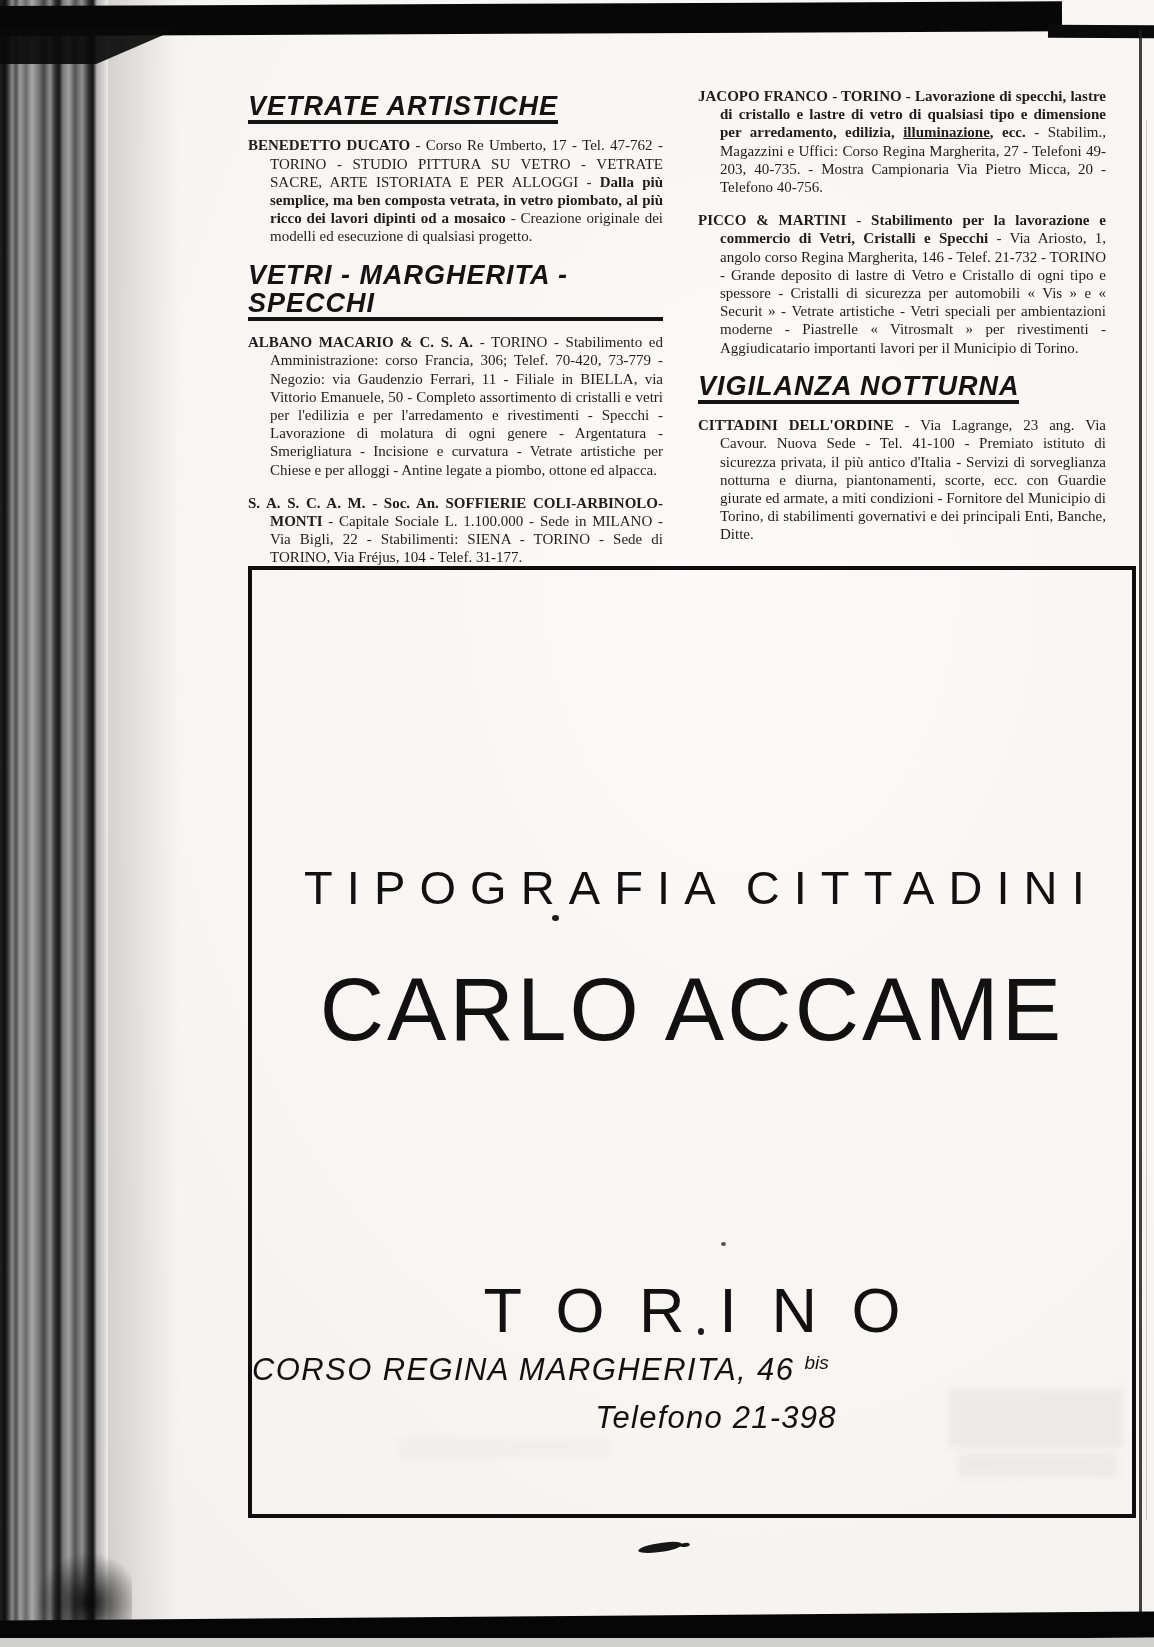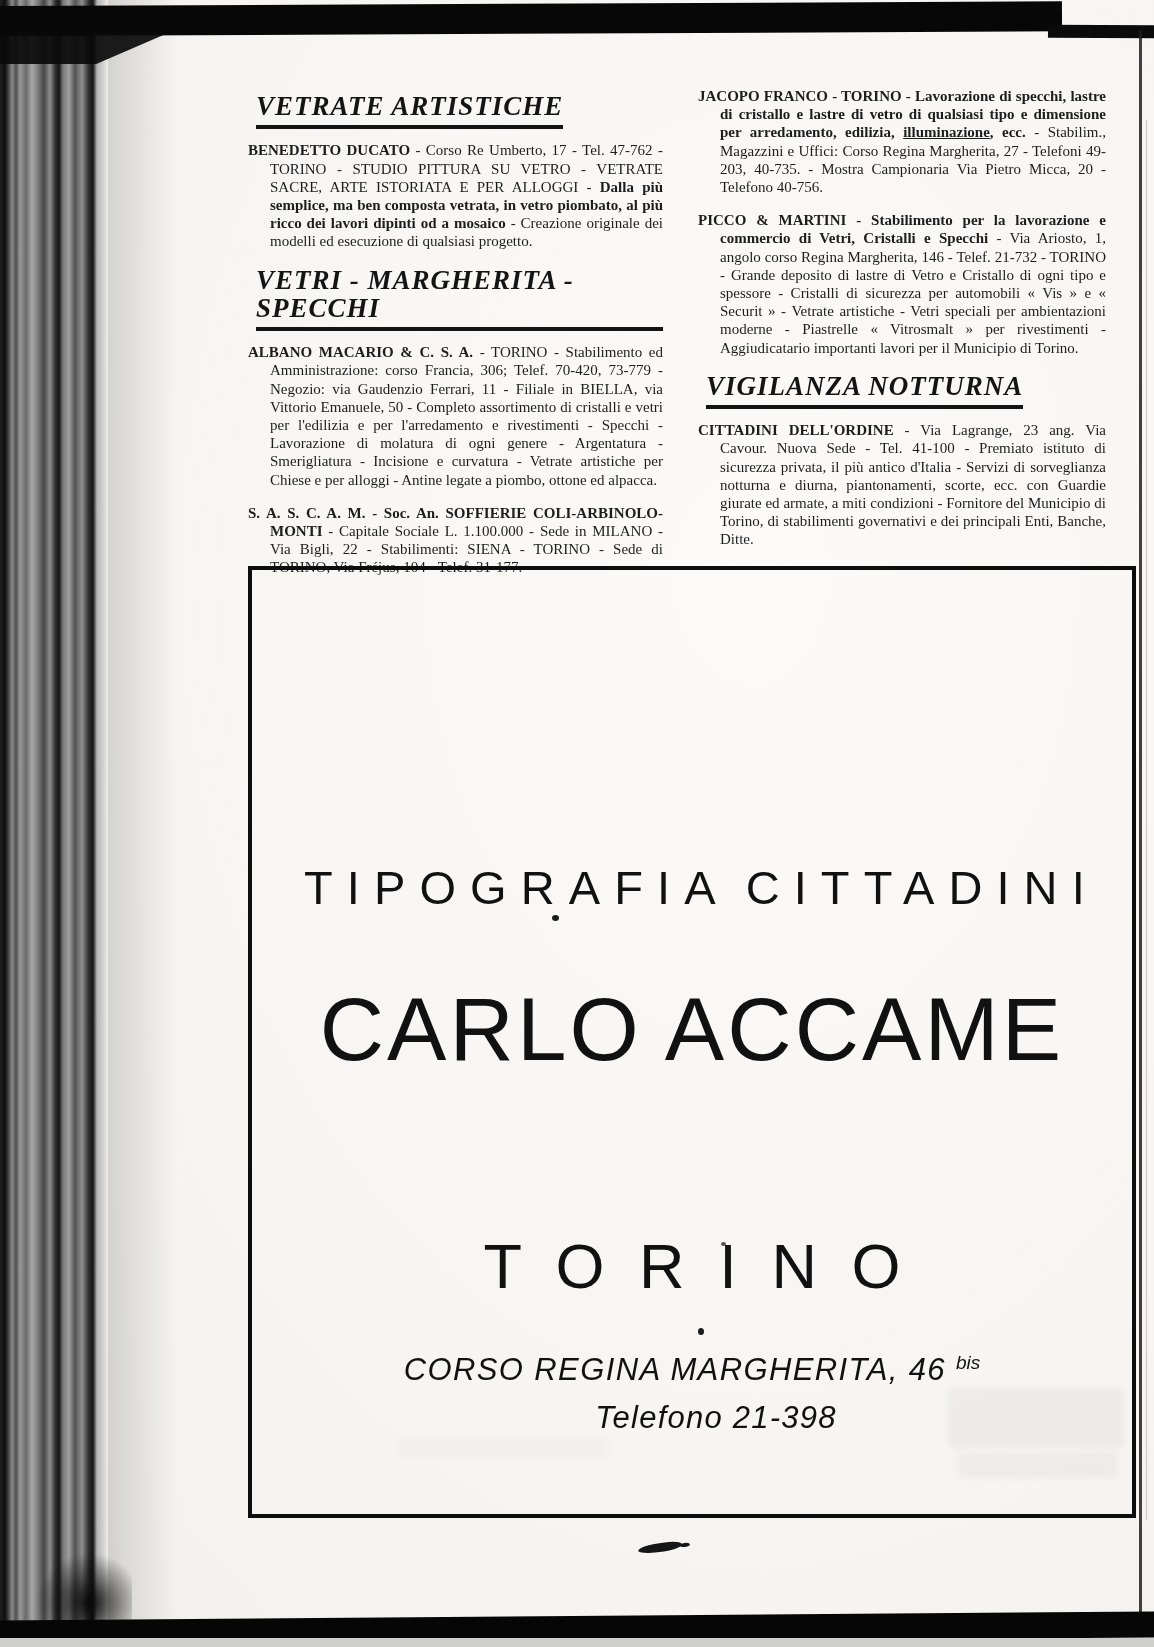--- a/index.html
+++ b/index.html
@@ -38,41 +38,41 @@
   .s1{left:552px;top:915px;width:7px;height:6px;}
   .s2{left:698px;top:1328px;width:6px;height:7px;}
   .s3{left:721px;top:1242px;width:5px;height:4px;opacity:.75;}
   .smudge{position:absolute;left:638px;top:1543px;width:44px;height:9px;background:#161616;
     border-radius:60% 40% 55% 45%;transform:rotate(-7deg);}
   .smudge::after{content:"";position:absolute;right:-8px;top:3px;width:10px;height:4px;background:#161616;border-radius:50%;}
   
   .col{position:absolute;}
   .col-left{left:248px;top:92px;width:415px;}
   .col-right{left:698px;top:87px;width:408px;}
-  h2.sec{font-family:Liberation Serif, serif;font-style:italic;font-weight:700;
-    font-size:27px;letter-spacing:1px;margin:0 0 12px 8px;display:inline-block;
-    border-bottom:4px solid #141414;padding-bottom:5px;line-height:1.05;color:#141414;}
+  h2.sec{font-family:Liberation Sans, sans-serif;font-style:italic;font-weight:700;
+    font-size:27px;letter-spacing:1px;margin:0 0 12px 0;display:inline-block;
+    border-bottom:4px solid #141414;line-height:1.05;color:#141414;}
   .sec-gap{margin-top:22px;}
   p.listing{font-size:15px;line-height:18.2px;text-align:justify;margin:0 0 15px 0;
     padding-left:22px;text-indent:-22px;color:#1d1d1d;}
   p.listing .b{font-weight:700;}
   p.listing .i{}
   p.listing .u{text-decoration:underline;}
   
   .adbox{position:absolute;left:248px;top:566px;width:888px;height:952px;
     border:4px solid #0d0d0d;box-sizing:border-box;background:transparent;
     font-family:"Liberation Sans",sans-serif;color:#111;}
   .ad-line1{position:absolute;left:0;top:290px;width:100%;box-sizing:border-box;
     padding:0 52px;display:flex;justify-content:space-between;
     font-size:47px;letter-spacing:.30em;font-weight:400;gap:16px;}
   .ad-name{position:absolute;left:0;top:388px;width:100%;text-align:center;
-    font-size:89px;letter-spacing:.035em;font-weight:400;margin-top:20px;}
-  .ad-city{position:absolute;left:0;top:660px;width:100%;text-align:center;
+    font-size:89px;letter-spacing:.035em;font-weight:400;}
+  .ad-city{position:absolute;left:0;top:704px;width:100%;text-align:center;
     font-size:63px;letter-spacing:.55em;text-indent:.55em;font-weight:400;}
-  .ad-address{position:absolute;left:0;top:782px;width:100%;text-align:center;
+  .ad-address{position:absolute;left:0;top:782px;width:100%;
     font-size:31px;font-style:italic;letter-spacing:.045em;}
   .ad-address sup{font-size:19px;letter-spacing:0;}
   .ad-phone{position:absolutel;position:absolute;left:0;top:830px;width:100%;text-align:center;
     font-size:31px;font-style:italic;letter-spacing:.04em;padding-left:24px;}
 </style>
 </head>
 <body>
 
 <div class="scan">
 

